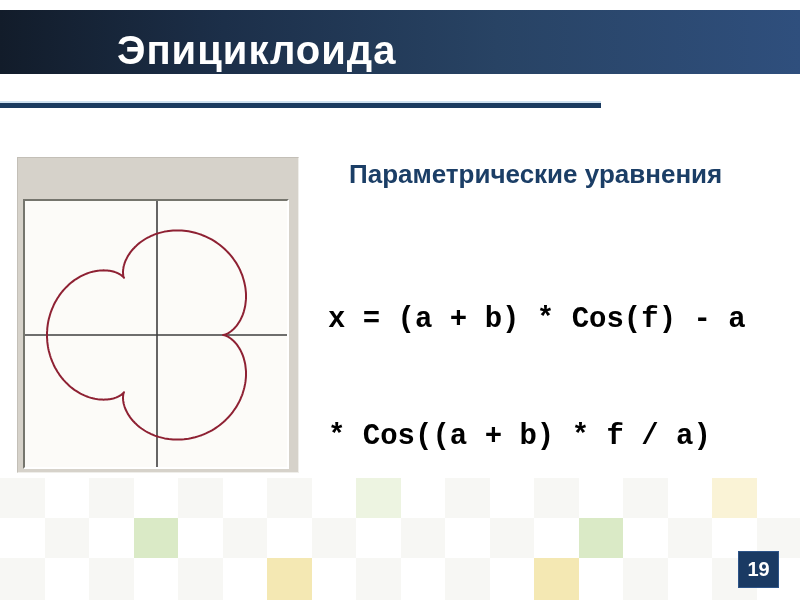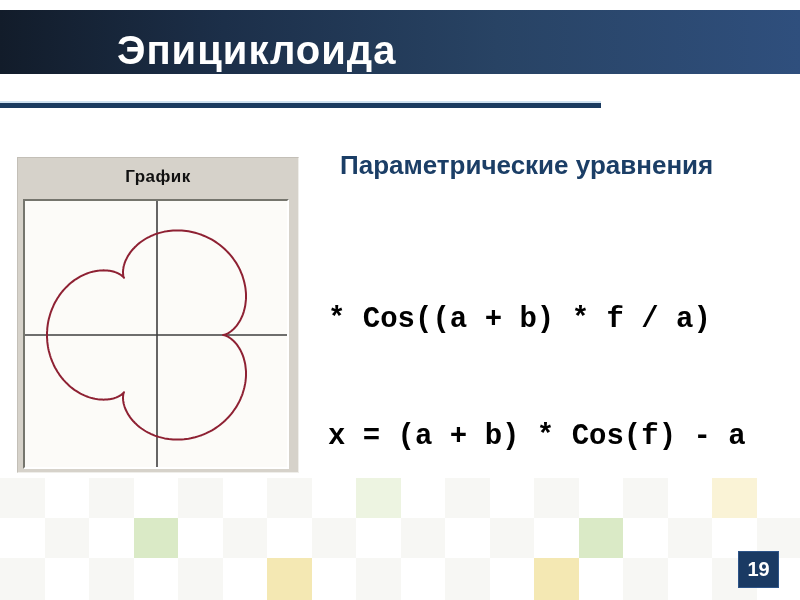--- a/index.html
+++ b/index.html
@@ -14,21 +14,21 @@
 
   .graph-panel{position:absolute;left:17px;top:157px;width:282px;height:316px;
                background:#d6d2ca;border:1px solid;border-color:#c3bfb7 #efeeea #efeeea #c3bfb7;box-sizing:border-box;}
   .graph-title{width:100%;text-align:center;font-size:17px;font-weight:bold;color:#111;
                padding-top:9px;letter-spacing:0.5px;}
   .graph-box{position:absolute;left:5px;top:41px;width:266px;height:270px;background:#fcfbf8;
              border-top:2px solid #75756d;border-left:2px solid #75756d;
              border-bottom:2px solid #ffffff;border-right:2px solid #ffffff;box-sizing:border-box;}
   .graph-box svg{display:block;}
 
-  .heading{position:absolute;left:340px;top:150px;margin:0;font-size:26px;font-weight:bold;
+  .heading{position:absolute;left:340px;top:150px;margin:9px;font-size:26px;font-weight:bold;
            color:#1b3e66;white-space:nowrap;}
   .code{position:absolute;left:328px;top:222px;font-family:"Liberation Mono",monospace;
         font-size:29px;font-weight:bold;color:#000000;line-height:39px;white-space:pre;}
   .notes{position:absolute;left:328px;top:414px;font-size:23px;color:#0b0b0b;line-height:30px;
          white-space:nowrap;}
 
   .checker{position:absolute;left:0;top:478px;width:800px;height:122px;}
   .checker .cell{position:absolute;}
 
   .page-num{position:absolute;left:738px;top:551px;width:41px;height:37px;background:#1a3a63;
@@ -40,35 +40,34 @@
 
 <div class="slide">
 
   <div class="header">
     <h1>Эпициклоида</h1>
   </div>
   <div class="rule-light"></div>
   <div class="rule-dark"></div>
 
   <div class="graph-panel">
-    <div class="graph-title">График</div>
     <div class="graph-box">
       <svg width="262" height="266" viewBox="0 0 262 266">
         <line x1="132" y1="0" x2="132" y2="266" stroke="#3f3f3f" stroke-width="1.6"></line>
         <line x1="0" y1="134" x2="262" y2="134" stroke="#3f3f3f" stroke-width="1.6"></line>
         <path fill="none" stroke-width="2" stroke-linejoin="round" d="M198.0 134.0L198.0 134.0L198.1 134.0L198.2 134.0L198.4 134.0L198.6 133.9L198.8 133.9L199.1 133.8L199.4 133.7L199.8 133.6L200.2 133.5L200.6 133.4L201.1 133.2L201.6 132.9L202.2 132.7L202.8 132.4L203.4 132.1L204.0 131.7L204.6 131.3L205.3 130.8L206.0 130.3L206.7 129.7L207.4 129.1L208.2 128.4L208.9 127.7L209.6 127.0L210.4 126.1L211.1 125.3L211.9 124.3L212.6 123.4L213.3 122.3L214.0 121.2L214.7 120.1L215.4 118.9L216.0 117.6L216.6 116.3L217.2 115.0L217.8 113.6L218.3 112.1L218.8 110.6L219.2 109.1L219.6 107.5L220.0 105.8L220.3 104.1L220.5 102.4L220.7 100.7L220.9 98.9L221.0 97.1L221.0 95.2L221.0 93.3L220.9 91.4L220.7 89.5L220.5 87.6L220.2 85.6L219.8 83.6L219.4 81.7L218.9 79.7L218.3 77.7L217.7 75.7L217.0 73.7L216.2 71.8L215.4 69.8L214.5 67.9L213.5 65.9L212.4 64.0L211.3 62.1L210.1 60.3L208.8 58.5L207.5 56.7L206.1 54.9L204.6 53.2L203.1 51.5L201.5 49.9L199.9 48.3L198.2 46.8L196.4 45.3L194.6 43.8L192.8 42.5L190.9 41.2L189.0 39.9L187.0 38.7L185.0 37.6L182.9 36.6L180.9 35.6L178.7 34.7L176.6 33.8L174.5 33.1L172.3 32.4L170.1 31.7L167.9 31.2L165.7 30.7L163.5 30.3L161.2 30.0L159.0 29.7L156.8 29.5L154.6 29.4L152.4 29.4L150.2 29.4L148.0 29.5L145.9 29.7L143.8 29.9L141.7 30.3L139.6 30.6L137.6 31.1L135.6 31.6L133.6 32.1L131.7 32.8L129.8 33.4L128.0 34.2L126.2 34.9L124.4 35.8L122.7 36.6L121.1 37.5L119.5 38.5L118.0 39.5L116.5 40.5L115.1 41.5L113.7 42.6L112.4 43.7L111.2 44.9L110.0 46.0L108.9 47.2L107.8 48.3L106.8 49.5L105.9 50.7L105.0 51.9L104.2 53.1L103.4 54.3L102.7 55.4L102.1 56.6L101.5 57.8L100.9 58.9L100.4 60.0L100.0 61.1L99.6 62.2L99.3 63.2L99.0 64.3L98.7 65.3L98.5 66.2L98.4 67.2L98.2 68.1L98.1 68.9L98.1 69.7L98.0 70.5L98.0 71.2L98.0 71.9L98.1 72.6L98.1 73.2L98.2 73.7L98.2 74.2L98.3 74.7L98.4 75.1L98.5 75.5L98.6 75.8L98.7 76.1L98.8 76.3L98.8 76.5L98.9 76.7L99.0 76.8L99.0 76.8L99.0 76.8L99.0 76.8L99.0 76.8L98.9 76.7L98.8 76.5L98.7 76.4L98.5 76.2L98.3 76.0L98.1 75.7L97.8 75.5L97.5 75.2L97.1 74.9L96.7 74.6L96.3 74.2L95.8 73.9L95.2 73.5L94.6 73.2L94.0 72.8L93.3 72.5L92.6 72.1L91.8 71.8L90.9 71.4L90.0 71.1L89.1 70.8L88.1 70.5L87.1 70.3L86.0 70.1L84.9 69.8L83.7 69.7L82.5 69.5L81.2 69.4L79.9 69.4L78.6 69.3L77.2 69.4L75.8 69.4L74.4 69.6L72.9 69.7L71.4 69.9L69.9 70.2L68.4 70.6L66.8 70.9L65.2 71.4L63.6 71.9L62.0 72.5L60.4 73.1L58.8 73.8L57.1 74.6L55.5 75.4L53.9 76.3L52.3 77.3L50.7 78.3L49.1 79.4L47.5 80.6L46.0 81.8L44.5 83.1L43.0 84.5L41.5 85.9L40.1 87.4L38.7 88.9L37.3 90.5L36.0 92.2L34.7 93.9L33.5 95.7L32.3 97.5L31.2 99.4L30.1 101.3L29.1 103.2L28.2 105.3L27.3 107.3L26.5 109.4L25.7 111.5L25.0 113.7L24.4 115.9L23.8 118.1L23.3 120.3L22.9 122.6L22.6 124.8L22.3 127.1L22.2 129.4L22.0 131.7L22.0 134.0L22.0 136.3L22.2 138.6L22.3 140.9L22.6 143.2L22.9 145.4L23.3 147.7L23.8 149.9L24.4 152.1L25.0 154.3L25.7 156.5L26.5 158.6L27.3 160.7L28.2 162.7L29.1 164.8L30.1 166.7L31.2 168.6L32.3 170.5L33.5 172.3L34.7 174.1L36.0 175.8L37.3 177.5L38.7 179.1L40.1 180.6L41.5 182.1L43.0 183.5L44.5 184.9L46.0 186.2L47.5 187.4L49.1 188.6L50.7 189.7L52.3 190.7L53.9 191.7L55.5 192.6L57.1 193.4L58.8 194.2L60.4 194.9L62.0 195.5L63.6 196.1L65.2 196.6L66.8 197.1L68.4 197.4L69.9 197.8L71.4 198.1L72.9 198.3L74.4 198.4L75.8 198.6L77.2 198.6L78.6 198.7L79.9 198.6L81.2 198.6L82.5 198.5L83.7 198.3L84.9 198.2L86.0 197.9L87.1 197.7L88.1 197.5L89.1 197.2L90.0 196.9L90.9 196.6L91.8 196.2L92.6 195.9L93.3 195.5L94.0 195.2L94.6 194.8L95.2 194.5L95.8 194.1L96.3 193.8L96.7 193.4L97.1 193.1L97.5 192.8L97.8 192.5L98.1 192.3L98.3 192.0L98.5 191.8L98.7 191.6L98.8 191.5L98.9 191.3L99.0 191.2L99.0 191.2L99.0 191.2L99.0 191.2L99.0 191.2L98.9 191.3L98.8 191.5L98.8 191.7L98.7 191.9L98.6 192.2L98.5 192.5L98.4 192.9L98.3 193.3L98.2 193.8L98.2 194.3L98.1 194.8L98.1 195.4L98.0 196.1L98.0 196.8L98.0 197.5L98.1 198.3L98.1 199.1L98.2 199.9L98.4 200.8L98.5 201.8L98.7 202.7L99.0 203.7L99.3 204.8L99.6 205.8L100.0 206.9L100.4 208.0L100.9 209.1L101.5 210.2L102.1 211.4L102.7 212.6L103.4 213.7L104.2 214.9L105.0 216.1L105.9 217.3L106.8 218.5L107.8 219.7L108.9 220.8L110.0 222.0L111.2 223.1L112.4 224.3L113.7 225.4L115.1 226.5L116.5 227.5L118.0 228.5L119.5 229.5L121.1 230.5L122.7 231.4L124.4 232.2L126.2 233.1L128.0 233.8L129.8 234.6L131.7 235.2L133.6 235.9L135.6 236.4L137.6 236.9L139.6 237.4L141.7 237.7L143.8 238.1L145.9 238.3L148.0 238.5L150.2 238.6L152.4 238.6L154.6 238.6L156.8 238.5L159.0 238.3L161.2 238.0L163.5 237.7L165.7 237.3L167.9 236.8L170.1 236.3L172.3 235.6L174.5 234.9L176.6 234.2L178.7 233.3L180.9 232.4L182.9 231.4L185.0 230.4L187.0 229.3L189.0 228.1L190.9 226.8L192.8 225.5L194.6 224.2L196.4 222.7L198.2 221.2L199.9 219.7L201.5 218.1L203.1 216.5L204.6 214.8L206.1 213.1L207.5 211.3L208.8 209.5L210.1 207.7L211.3 205.9L212.4 204.0L213.5 202.1L214.5 200.1L215.4 198.2L216.2 196.2L217.0 194.3L217.7 192.3L218.3 190.3L218.9 188.3L219.4 186.3L219.8 184.4L220.2 182.4L220.5 180.4L220.7 178.5L220.9 176.6L221.0 174.7L221.0 172.8L221.0 170.9L220.9 169.1L220.7 167.3L220.5 165.6L220.3 163.9L220.0 162.2L219.6 160.5L219.2 158.9L218.8 157.4L218.3 155.9L217.8 154.4L217.2 153.0L216.6 151.7L216.0 150.4L215.4 149.1L214.7 147.9L214.0 146.8L213.3 145.7L212.6 144.6L211.9 143.7L211.1 142.7L210.4 141.9L209.6 141.0L208.9 140.3L208.2 139.6L207.4 138.9L206.7 138.3L206.0 137.7L205.3 137.2L204.6 136.7L204.0 136.3L203.4 135.9L202.8 135.6L202.2 135.3L201.6 135.1L201.1 134.8L200.6 134.6L200.2 134.5L199.8 134.4L199.4 134.3L199.1 134.2L198.8 134.1L198.6 134.1L198.4 134.0L198.2 134.0L198.1 134.0L198.0 134.0L198.0 134.0Z" stroke="#8e2133"></path>
       </svg>
     </div>
   </div>
 
   <h2 class="heading">Параметрические уравнения</h2>
 
   <div class="code">
+    <div>x = (a + b) * Cos(f) - a</div>
     <div>* Cos((a + b) * f / a)</div>
-    <div>x = (a + b) * Cos(f) - a</div>
     <div>y = (a + b) * Sin(f) - a</div>
     
     
   </div>
 
   <div class="notes">
   </div>
 
   <div class="checker" id="checker">
       <div class="cell" style="left: 0px; top: 0px; width: 44.5px; height: 40px; background: rgb(247, 247, 244);"></div>

